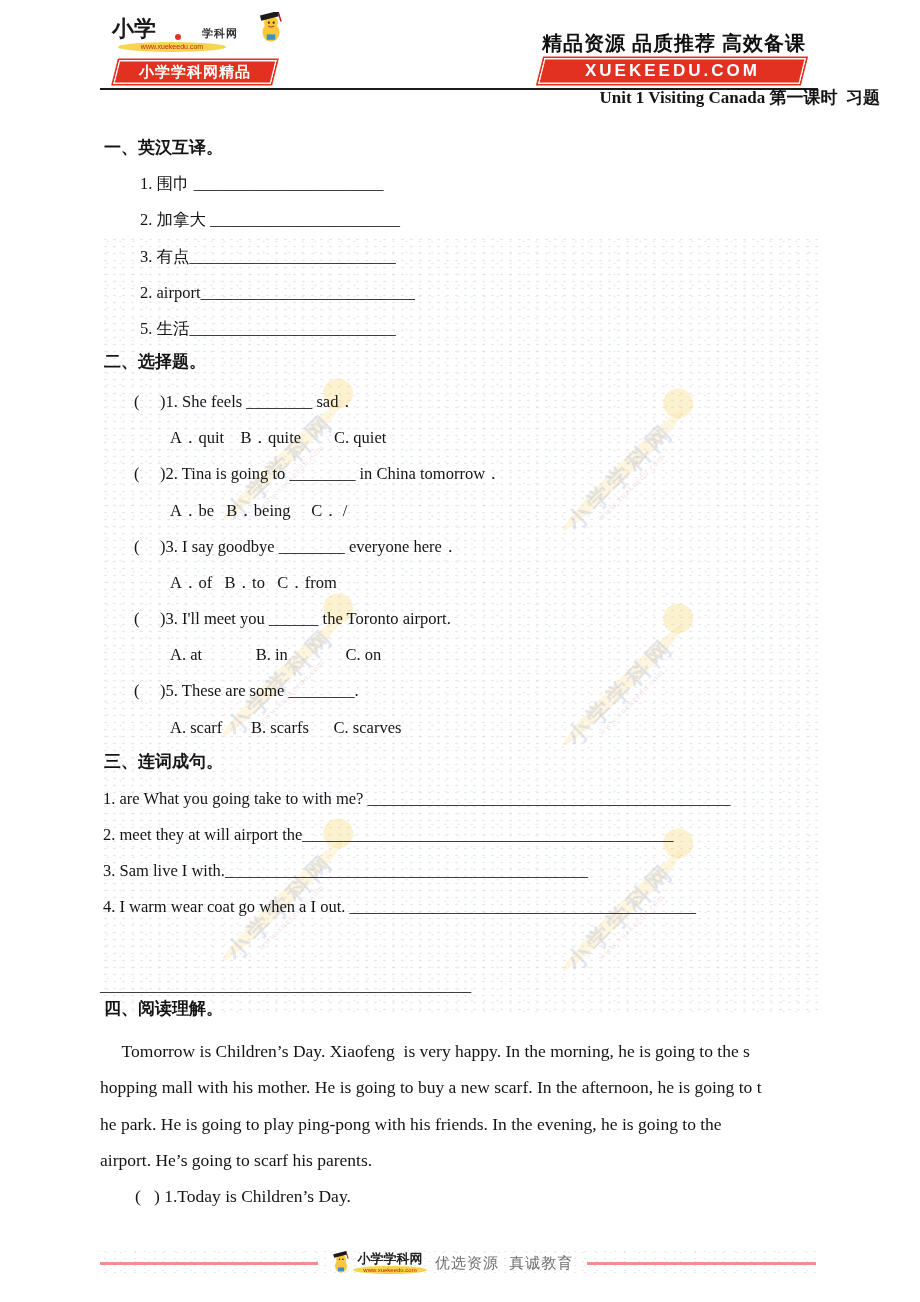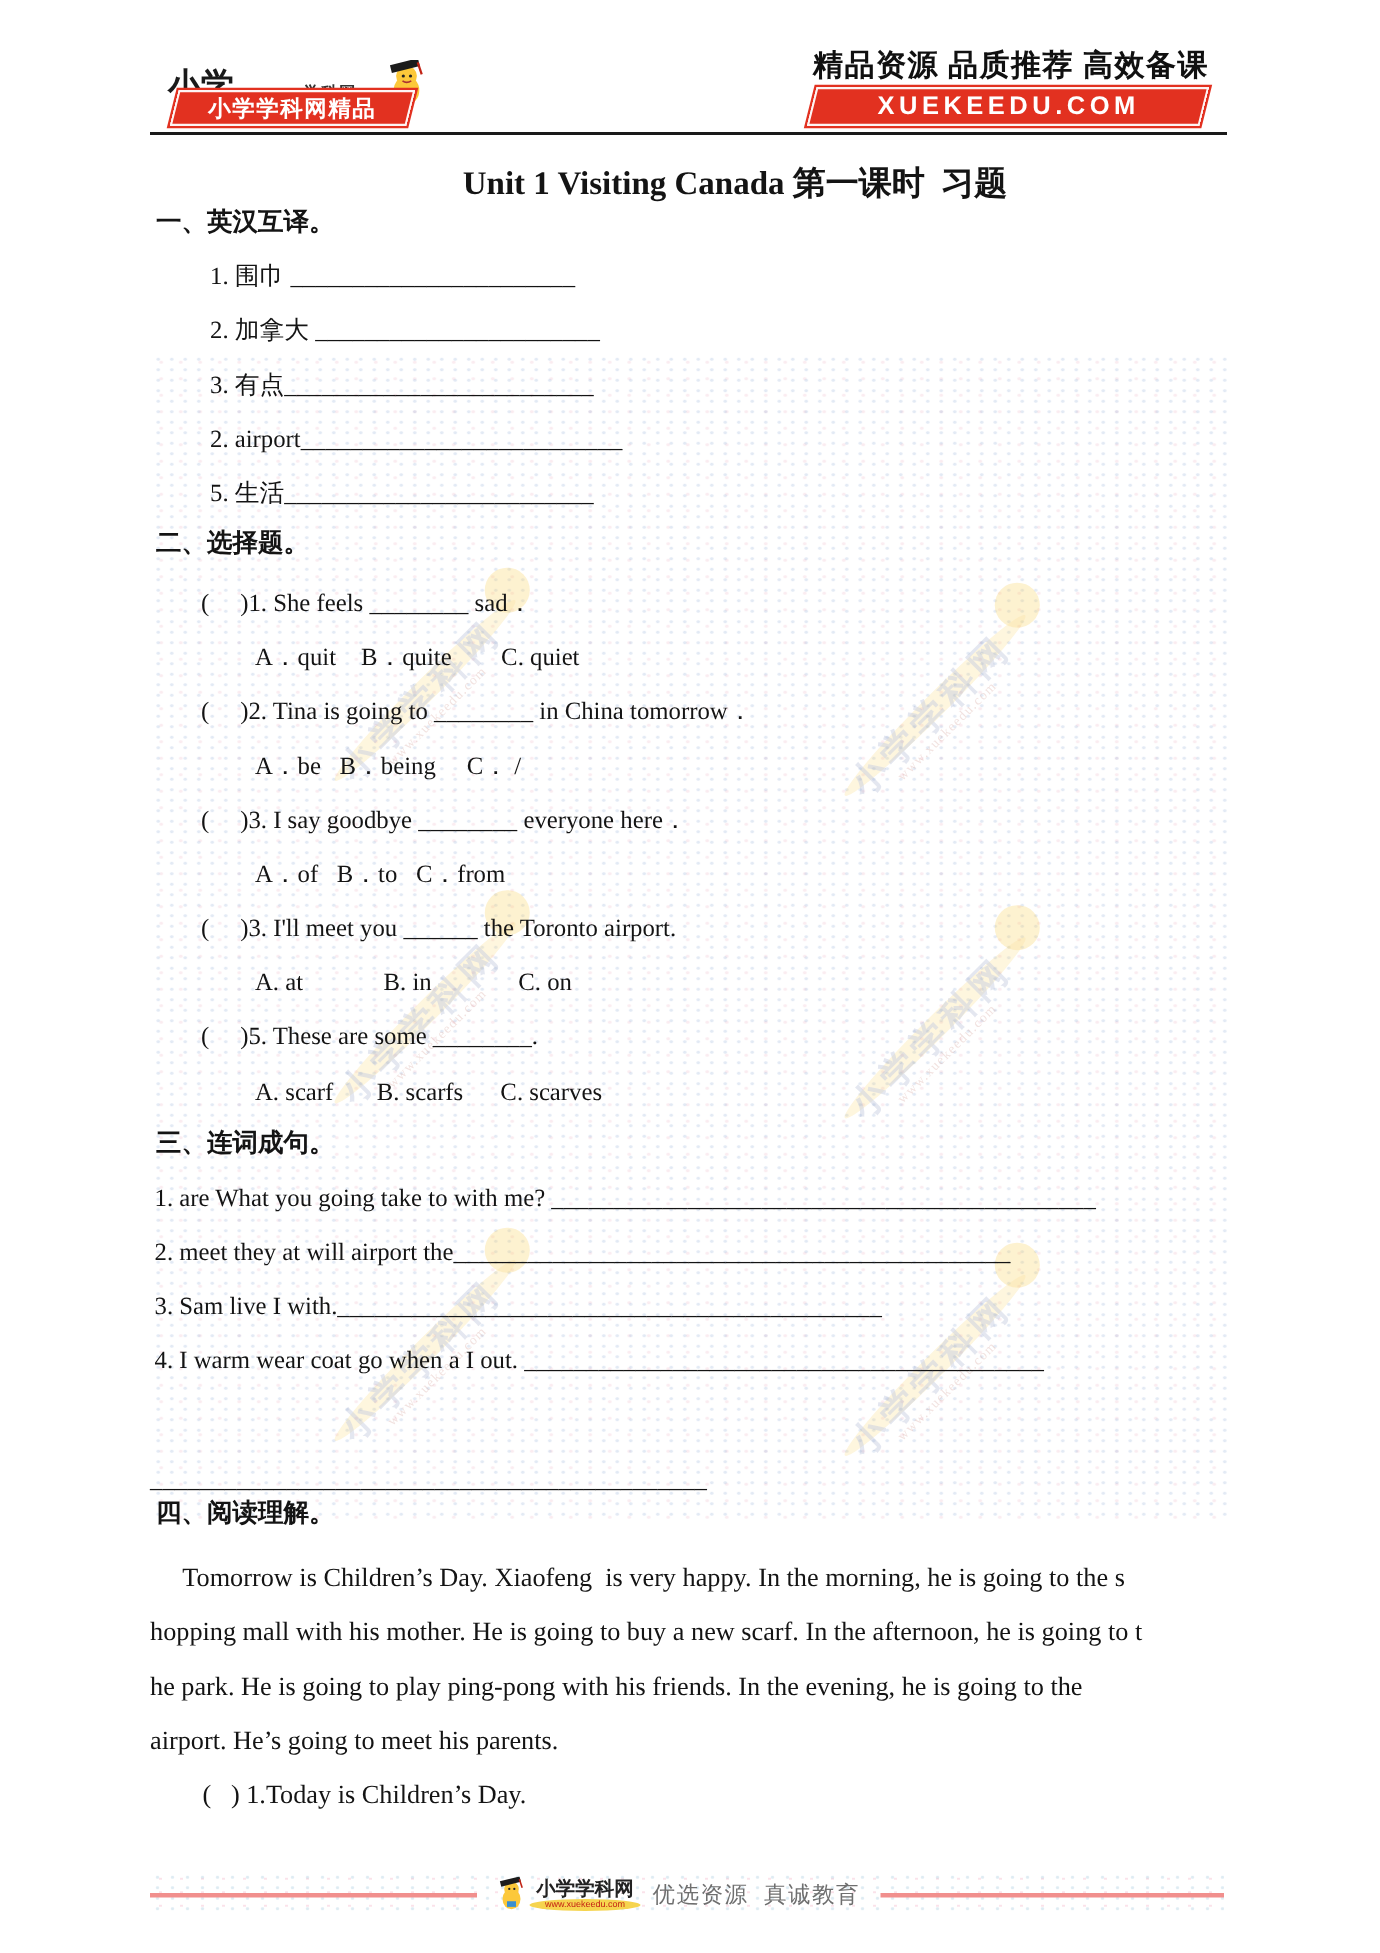--- a/index.html
+++ b/index.html
@@ -3,21 +3,21 @@
 <meta charset="utf-8">
 <style>
   html,body{margin:0;padding:0;}
   body{background:#fff;}
   #page{position:relative;width:920px;height:1302px;background:#ffffff;overflow:hidden;
         font-family:"Liberation Serif","DejaVu Serif",serif;color:#141414;}
 
   
   .hdr-el{position:absolute;}
   .logo-wrap{left:112px;top:12px;width:190px;height:50px;}
-  .logo-line{display:flex;align-items:flex-end;gap:18px;margin-top:28px;}
+  .logo-line{display:flex;align-items:flex-end;gap:18px;}
   .logo-big{font-size:22px;font-weight:bold;color:#1a1a1a;font-family:"Liberation Sans",sans-serif;}
   .logo-dot{width:6px;height:6px;border-radius:50%;background:#e03323;margin:0 1px 4px 1px;}
   .logo-small{font-size:11px;font-weight:bold;color:#333;margin:0 2px 3px 2px;letter-spacing:1px;}
   .swoosh{position:relative;margin-top:-2px;margin-left:6px;width:108px;height:10px;background:#f6d44e;
           border-radius:50%;text-align:center;}
   .swoosh span{font-size:7px;color:#c42315;line-height:10px;display:block;font-family:"Liberation Sans",sans-serif;}
   .banner{position:absolute;background:#e23120;transform:skewX(-14deg);
           box-shadow:inset 0 0 0 1.5px rgba(255,255,255,.95), 0 0 0 1.5px #e23120;
           display:flex;align-items:center;justify-content:center;}
   .banner > span{transform:skewX(14deg);color:#fff;font-weight:bold;font-family:"Liberation Sans",sans-serif;}
@@ -40,21 +40,21 @@
   .wm-mascot{position:absolute;right:28px;top:-6px;width:30px;height:30px;border-radius:50%;
              background:rgba(248,205,85,.55);}
   .wm-text{position:absolute;left:14px;top:4px;font-size:24px;font-weight:bold;
            color:rgba(148,160,195,.50);letter-spacing:4px;white-space:pre;}
   .wm-url{position:absolute;left:40px;top:30px;font-size:9px;color:rgba(205,150,140,.55);
           letter-spacing:1px;white-space:pre;}
 
   
   .row{position:absolute;white-space:pre;font-size:16.5px;line-height:20px;color:#141414;}
   .heading{font-weight:bold;font-size:17px;}
-  .title-row{left:100px;top:112px;width:780px;text-align:center;font-weight:bold;font-size:22px;}
+  .title-row{left:100px;top:88px;width:780px;text-align:right;font-weight:bold;font-size:17px;}
   .passage{font-size:17.5px;}
 
   
   .ftr-band{position:absolute;left:100px;top:1248px;width:716px;height:28px;
         background-image:radial-gradient(rgba(160,200,220,.35) 1px, transparent 1.4px),
                          radial-gradient(rgba(240,160,185,.30) 1px, transparent 1.4px);
         background-size:10px 7px,14px 9px;}
   .footer{position:absolute;left:100px;top:1246px;width:716px;height:34px;
           display:flex;align-items:center;}
   .ftr-line{height:3px;background:#f18f8d;}
@@ -169,21 +169,21 @@
   <div class="row" style="left:103px;top:789px;">1. are What you going take to with me? ____________________________________________</div>
   <div class="row" style="left:103px;top:825px;">2. meet they at will airport the_____________________________________________</div>
   <div class="row" style="left:103px;top:861px;">3. Sam live I with.____________________________________________</div>
   <div class="row" style="left:103px;top:897px;">4. I warm wear coat go when a I out. __________________________________________</div>
   <div class="row" style="left:100px;top:976px;">_____________________________________________</div>
 
   <div class="row heading" style="left:104px;top:999px;">四、阅读理解。</div>
   <div class="row passage" style="left:100px;top:1041px;">     Tomorrow is Children’s Day. Xiaofeng  is very happy. In the morning, he is going to the s</div>
   <div class="row passage" style="left:100px;top:1077px;">hopping mall with his mother. He is going to buy a new scarf. In the afternoon, he is going to t</div>
   <div class="row passage" style="left:100px;top:1114px;text-align:right;">he park. He is going to play ping-pong with his friends. In the evening, he is going to the</div>
-  <div class="row passage" style="left:100px;top:1150px;">airport. He’s going to meet his parents.</div>
+  <div class="row passage" style="left:100px;top:1150px;">airport. He’s going to scarf his parents.</div>
   <div class="row passage" style="left:135px;top:1186px;">(   ) 1.Today is Children’s Day.</div>
 
   <div class="ftr-band"></div>
   <div class="footer">
     <div class="ftr-line left"></div>
     <div class="ftr-logo">
       <svg width="18" height="24" viewBox="0 0 24 30">
         <ellipse cx="12" cy="19" rx="8" ry="9" fill="#fcc83a"></ellipse>
         <circle cx="12" cy="10" r="6.5" fill="#fcc83a"></circle>
         <rect x="2" y="1" width="18" height="5" fill="#1c1c1c" transform="rotate(-14 11 3.5)"></rect>

